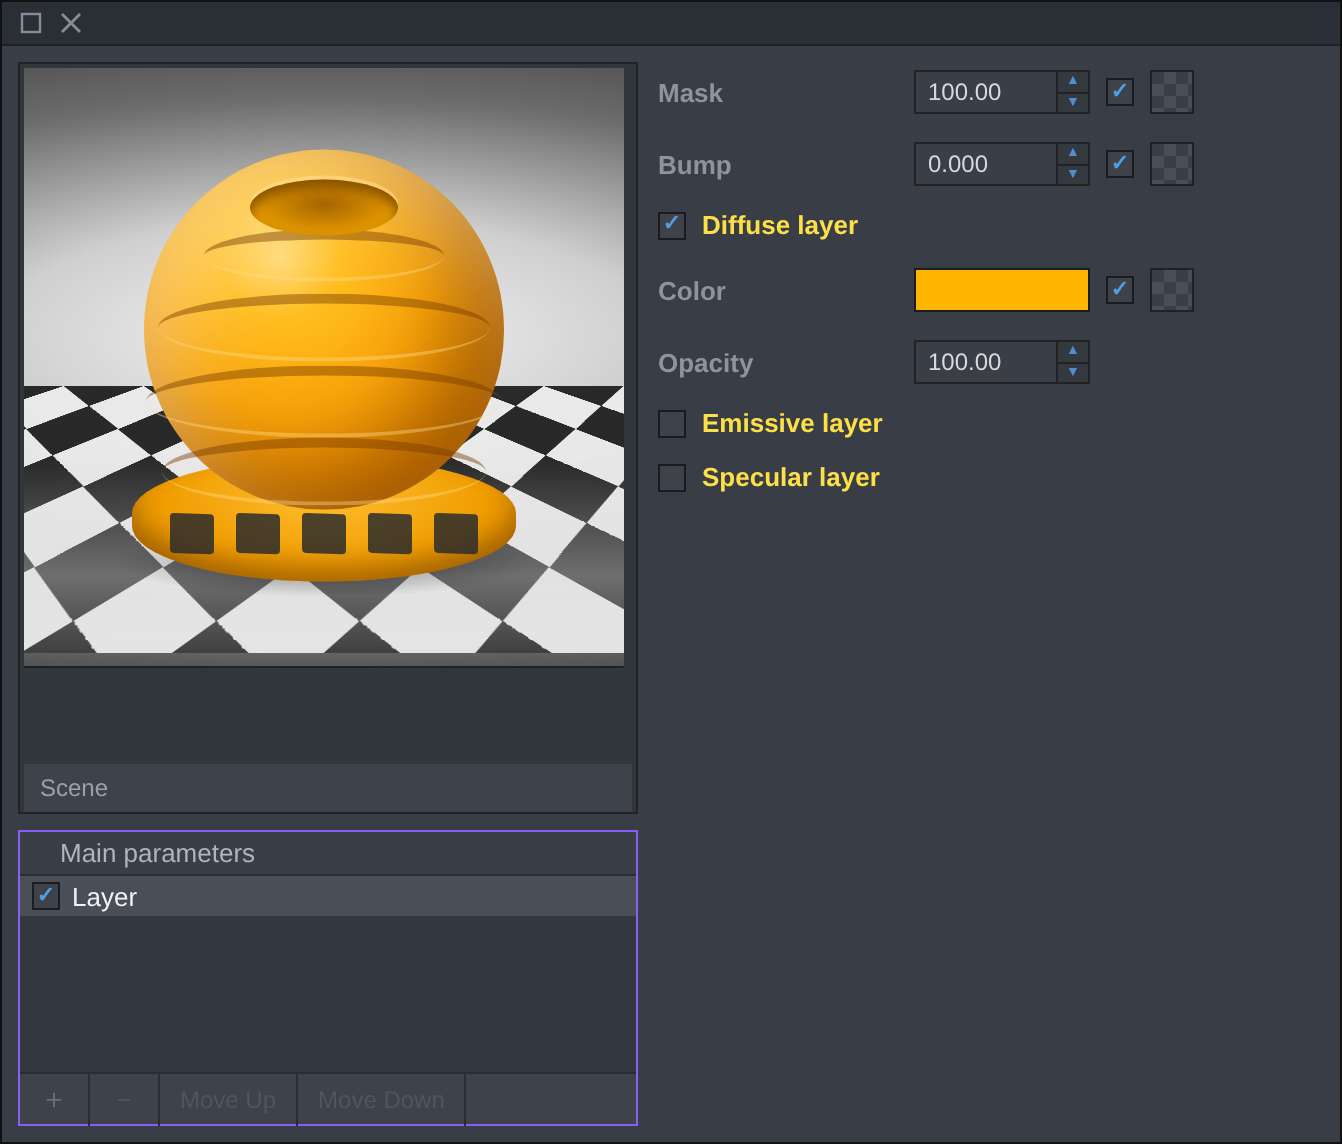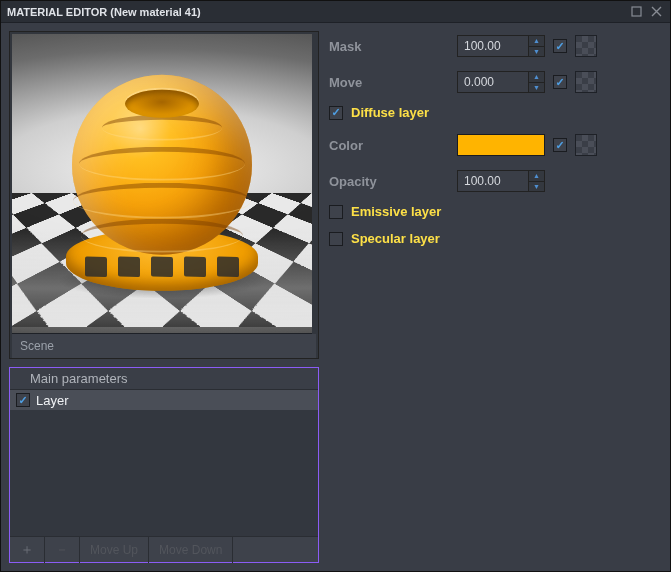--- a/index.html
+++ b/index.html
@@ -161,20 +161,21 @@
     background: radial-gradient(ellipse at center, rgba(0,0,0,0.45) 0%, rgba(0,0,0,0) 70%);
   }
   .preview-footer {
     height: 24px;
     display: flex;
     align-items: center;
     padding: 0 8px;
     color: #9aa0a9;
     font-size: 12px;
     background: #3e424b;
+    margin-top: 48px;
   }
 
   .params-panel {
     flex: 1;
     border: 1px solid #8b5cf6;
     background: #22c55e;
     display: flex;
     flex-direction: column;
   }
   .params-header {
@@ -303,21 +304,20 @@
     border: 1px solid #1a1c20;
     cursor: pointer;
   }
 </style>
 </head>
 <body>
 
 <div class="window">
 
   <div class="titlebar">
-    <span class="titlebar-title">MATERIAL EDITOR (New material 41)</span>
     <div class="titlebar-icons">
       <div class="titlebar-icon">
         <svg width="11" height="11" viewBox="0 0 11 11">
             <rect x="1" y="1" width="9" height="9" fill="none" stroke="currentColor" stroke-width="1.2"></rect>
           </svg>
       </div>
       <div class="titlebar-icon">
         <svg width="11" height="11" viewBox="0 0 11 11">
             <path d="M1 1 L10 10 M10 1 L1 10" stroke="currentColor" stroke-width="1.4"></path>
           </svg>
@@ -385,21 +385,21 @@
           <div class="arrows">
             <div>▲</div>
             <div>▼</div>
           </div>
         </div>
         <div class="checkbox checked"></div>
         <div class="tex-slot"></div>
       </div>
 
       <div class="prop-row">
-        <div class="prop-label">Move</div>
+        <div class="prop-label">Bump</div>
         <div class="spinner">
           <input value="0.000" style="">
           <div class="arrows">
             <div>▲</div>
             <div>▼</div>
           </div>
         </div>
         <div class="checkbox checked"></div>
         <div class="tex-slot"></div>
       </div>

